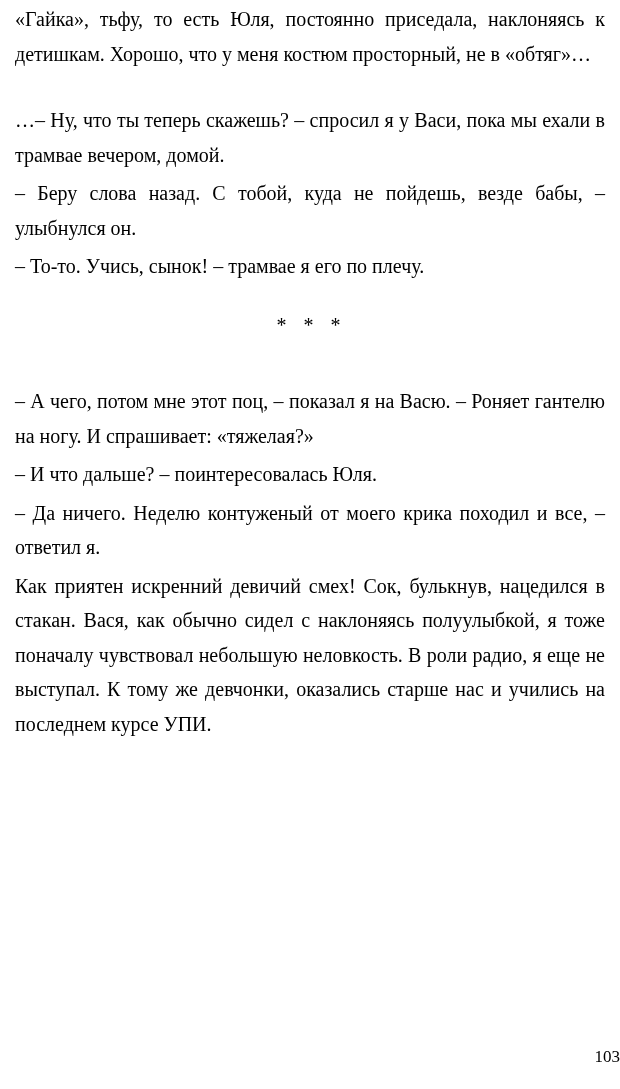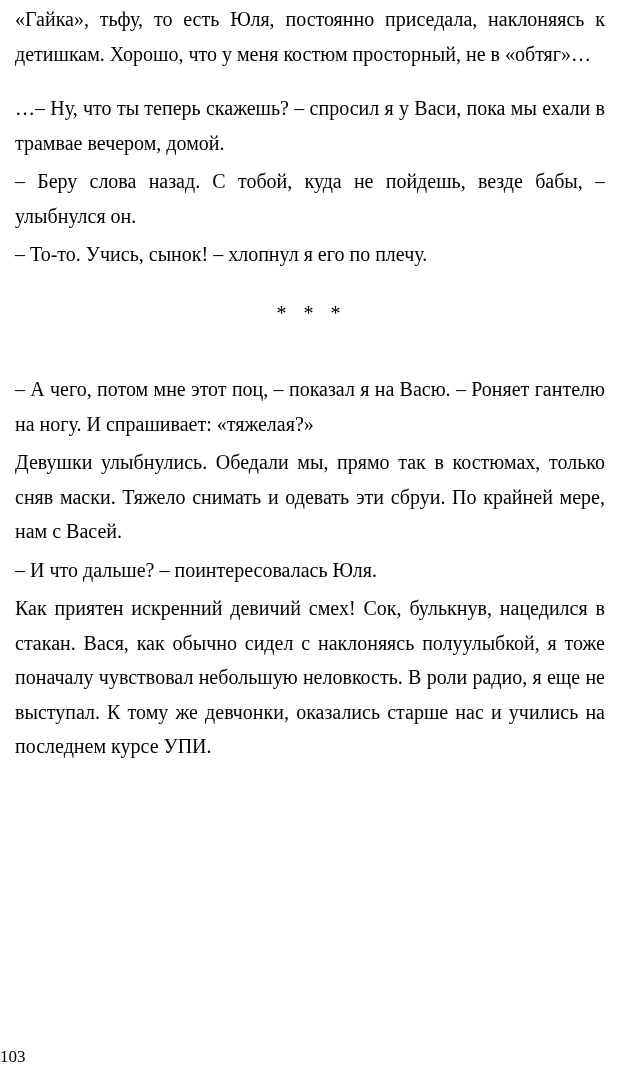--- a/index.html
+++ b/index.html
@@ -20,48 +20,48 @@
     position: relative;
     overflow: hidden;
   }
   .content p.para {
     margin: 0 0 4px 0;
     text-align: justify;
     hyphens: auto;
     -webkit-hyphens: auto;
   }
   .content p.para.gap-before {
-    margin-top: 20px;
+    margin-top: 32px;
   }
   .content .separator {
     text-align: center;
     margin: 24px 0 42px 0;
     letter-spacing: 3px;
     word-spacing: 6px;
     font-size: 20px;
   }
   .page-number {
     position: absolute;
     bottom: 24px;
     left: 0;
     right: 0;
-    text-align: left;
+    text-align: right;
     font-size: 17px;
     line-height: 1;
   }
 </style>
 </head>
 <body>
 
 <div class="page">
   <div class="content">
       <p class="para">«Гайка», тьфу, то есть Юля, постоянно приседала, наклоняясь к детишкам. Хорошо, что у меня костюм просторный, не в «обтяг»…</p>
       <p class="para gap-before">…– Ну, что ты теперь скажешь? – спросил я у Васи, пока мы ехали в трамвае вечером, домой.</p>
       <p class="para">– Беру слова назад. С тобой, куда не пойдешь, везде бабы, – улыбнулся он.</p>
-      <p class="para">– То-то. Учись, сынок! – хлопнул я его по плечу.</p>
+      <p class="para">– То-то. Учись, сынок! – трамвае я его по плечу.</p>
       <div class="separator">* * *</div>
       <p class="para">– А чего, потом мне этот поц, – показал я на Васю. – Роняет гантелю на ногу. И спрашивает: «тяжелая?»</p>
-      <p class="para">Девушки улыбнулись. Обедали мы, прямо так в костюмах, только сняв маски. Тяжело снимать и одевать эти сбруи. По крайней мере, нам с Васей.</p>
       <p class="para">– И что дальше? – поинтересовалась Юля.</p>
+      <p class="para">– Да ничего. Неделю контуженый от моего крика походил и все, – ответил я.</p>
       <p class="para">Как приятен искренний девичий смех! Сок, булькнув, нацедился в стакан. Вася, как обычно сидел с наклоняясь полуулыбкой, я тоже поначалу чувствовал небольшую неловкость. В роли радио, я еще не выступал. К тому же девчонки, оказались старше нас и учились на последнем курсе УПИ.</p>
     </div>
   <div class="page-number">103</div>
 </div>
 
 </body></html>

